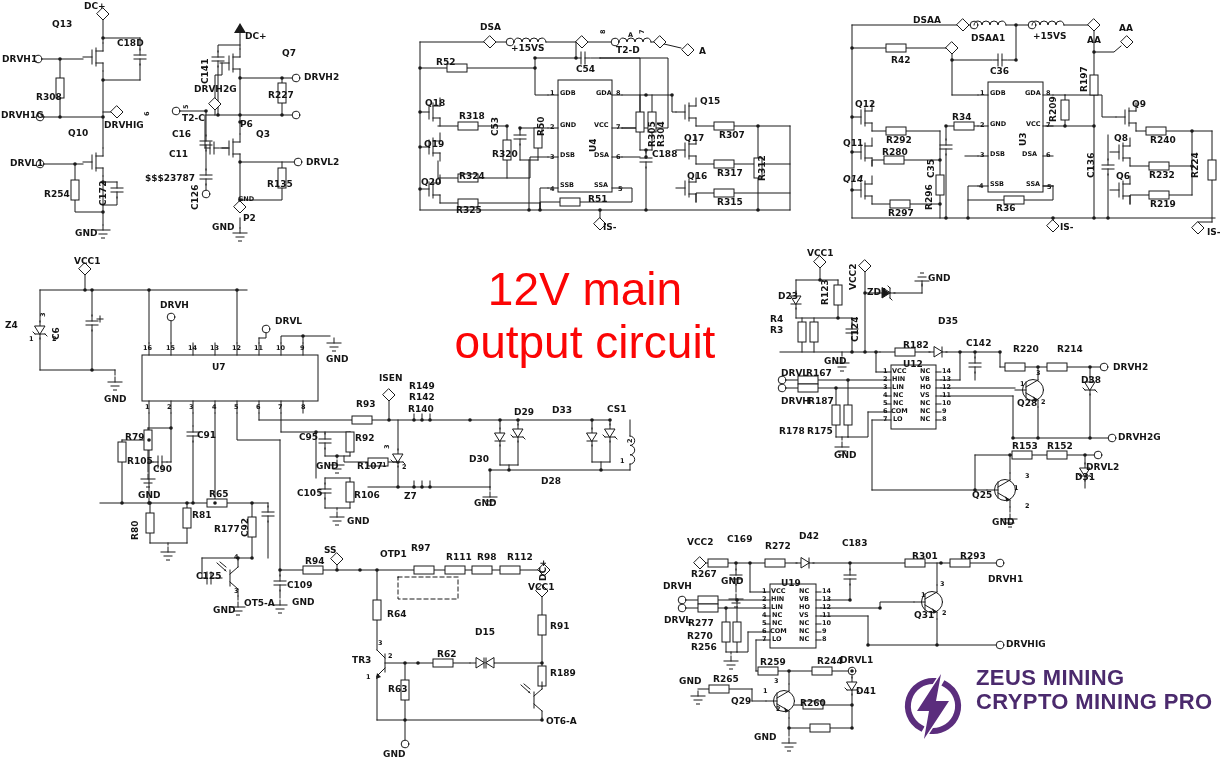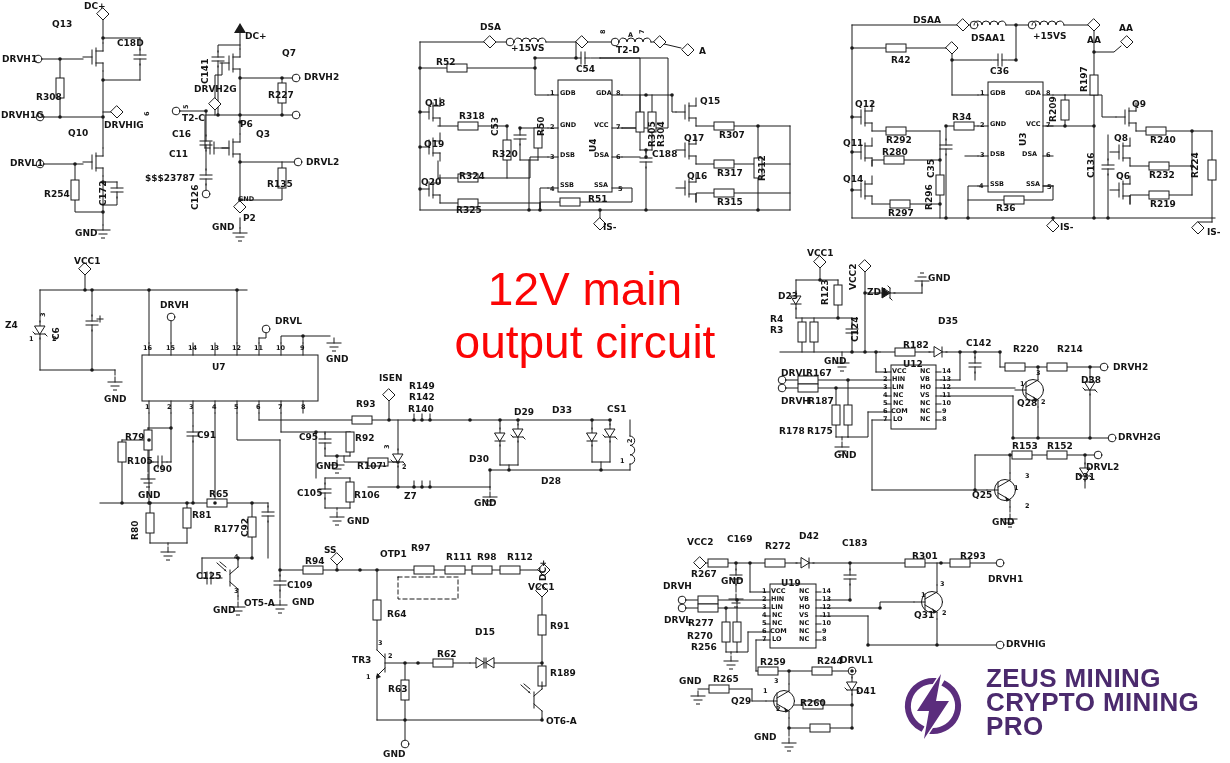--- a/index.html
+++ b/index.html
@@ -8,21 +8,21 @@
   #art{position:absolute;left:0;top:0;}
   .lbl{position:absolute;font-size:9px;font-weight:700;color:#141414;white-space:nowrap;
        line-height:10px;letter-spacing:0;}
   .sm{font-size:6.5px;font-weight:700;line-height:7px;}
   .ic{font-size:6.5px;font-weight:700;line-height:7px;}
   .rot{transform:rotate(-90deg);transform-origin:left bottom;}
   #title{position:absolute;left:400px;top:263px;width:370px;text-align:center;
          font-family:"Liberation Sans",sans-serif;font-size:46px;line-height:53px;
          font-weight:400;}
   #brand{position:absolute;left:976px;top:666px;font-family:"Liberation Sans",sans-serif;
-         font-weight:700;font-size:26px;line-height:24px;letter-spacing:0.4px;margin-left:10px;}
+         font-weight:700;font-size:22px;line-height:24px;letter-spacing:0.4px;}
 </style>
 </head>
 <body>
 
 <div id="stage">
 <svg id="art" width="1230" height="763" viewBox="0 0 1230 763" stroke="#1b1b1b" stroke-width="1" fill="none" stroke-linecap="square">
   <defs>
     <g id="resh">
           <rect x="-10" y="-4" width="20" height="8" fill="#fff"></rect>
         </g>
@@ -572,21 +572,21 @@
       <span class="lbl" style="left: 1033px; top: 31px;">+15VS</span>
       <span class="lbl" style="left: 1087px; top: 35px;">AA</span>
       <span class="lbl" style="left: 1119px; top: 23px;">AA</span>
       <span class="lbl" style="left: 891px; top: 55px;">R42</span>
       <span class="lbl" style="left: 990px; top: 66px;">C36</span>
       <span class="lbl rot" style="left: 1089px; top: 82px;">R197</span>
       <span class="lbl" style="left: 855px; top: 99px;">Q12</span>
       <span class="lbl" style="left: 886px; top: 135px;">R292</span>
       <span class="lbl" style="left: 843px; top: 138px;">Q11</span>
       <span class="lbl" style="left: 882px; top: 147px;">R280</span>
-      <span class="lbl" style="left: 843px; top: 174px;">Q14</span>
+      <span class="lbl" style="left: 843px; top: 174px; font-style: italic;">Q14</span>
       <span class="lbl" style="left: 888px; top: 208px;">R297</span>
       <span class="lbl rot" style="left: 934px; top: 200px;">R296</span>
       <span class="lbl" style="left: 952px; top: 112px;">R34</span>
       <span class="lbl rot" style="left: 936px; top: 168px;">C35</span>
       <span class="lbl rot" style="left: 1058px; top: 112px;">R209</span>
       <span class="lbl ic" style="left: 990px; top: 90px;">GDB</span>
       <span class="lbl ic" style="left: 1025px; top: 90px;">GDA</span>
       <span class="lbl sm" style="left: 980px; top: 90px;">1</span>
       <span class="lbl sm" style="left: 1046px; top: 90px;">8</span>
       <span class="lbl ic" style="left: 990px; top: 121px;">GND</span>

